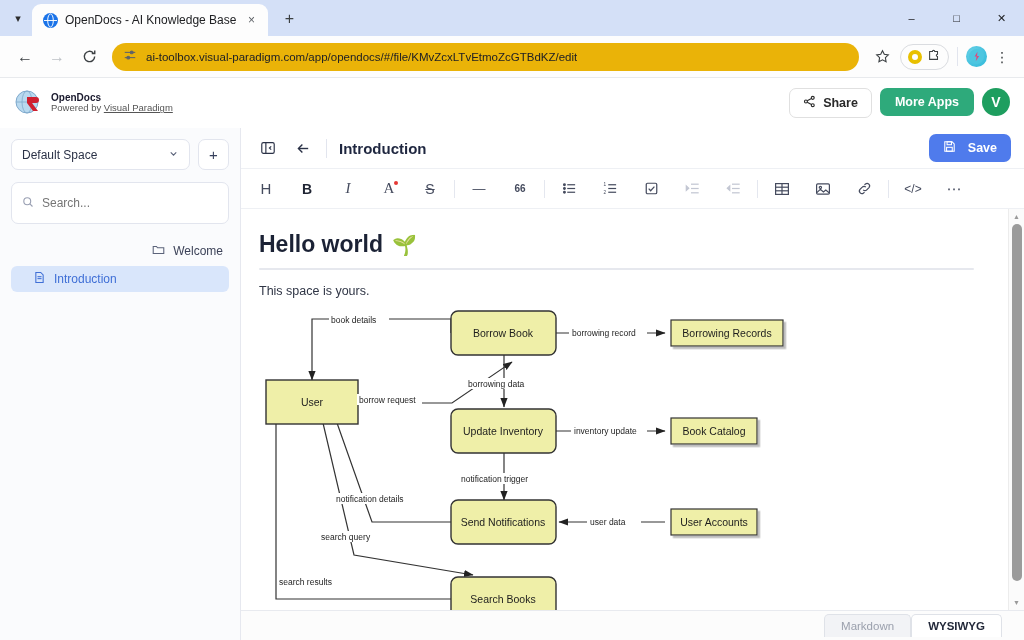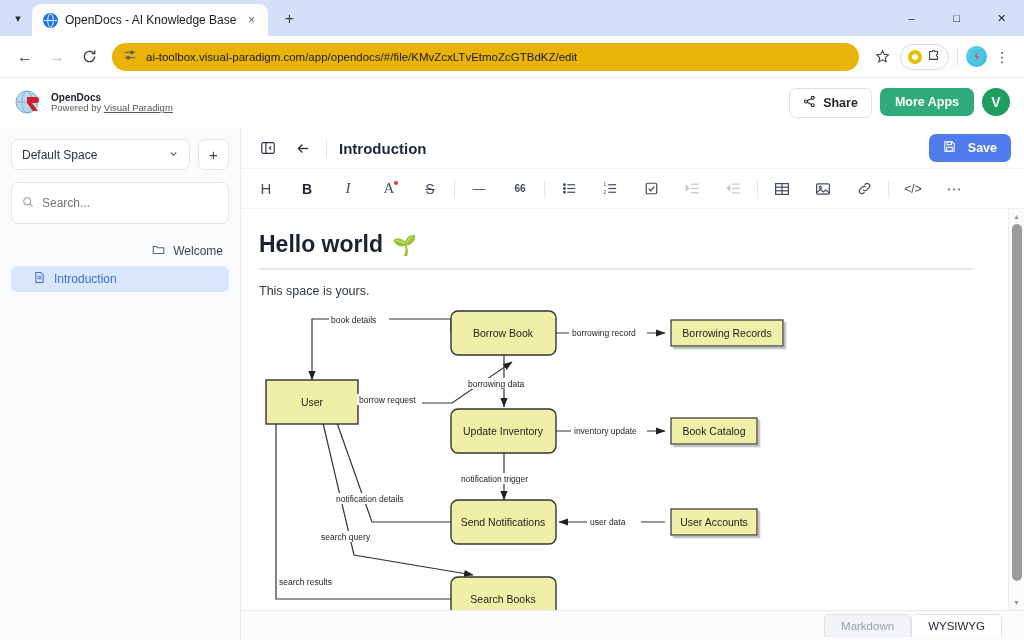--- a/index.html
+++ b/index.html
@@ -211,21 +211,21 @@
   
   .status-bar {
     height: 30px; background: #fcfcfc; border-top: 1px solid #e8eaef;
     display: flex; align-items: center; justify-content: flex-end;
     padding: 0 22px 0 0; flex: 0 0 30px;
   }
   .mode-tab {
     padding: 5px 16px; font-size: 11.5px; border: 1px solid #dfe2e8;
     border-bottom: none; border-radius: 5px 5px 0 0; background: #f2f3f6; color: #9ba0ad;
   }
-  .mode-tab.active { background: #fff; color: #23293a; font-weight: normal; }
+  .mode-tab.active { background: #fff; color: #23293a; font-weight: bold; }
 </style>
 </head>
 <body>
 
 <div class="browser">
 
   <div class="tabstrip">
     <div class="tabstrip-chev">▾</div>
     <div class="tab">
       <span class="tab-favicon">

